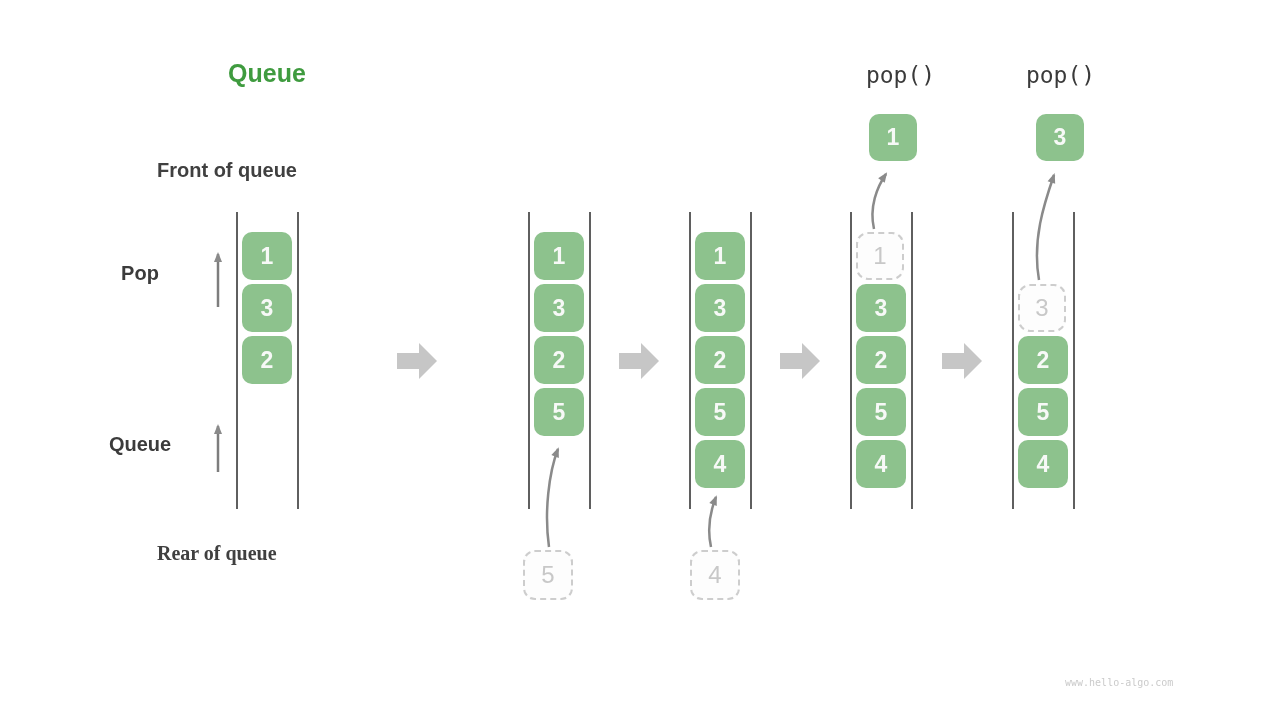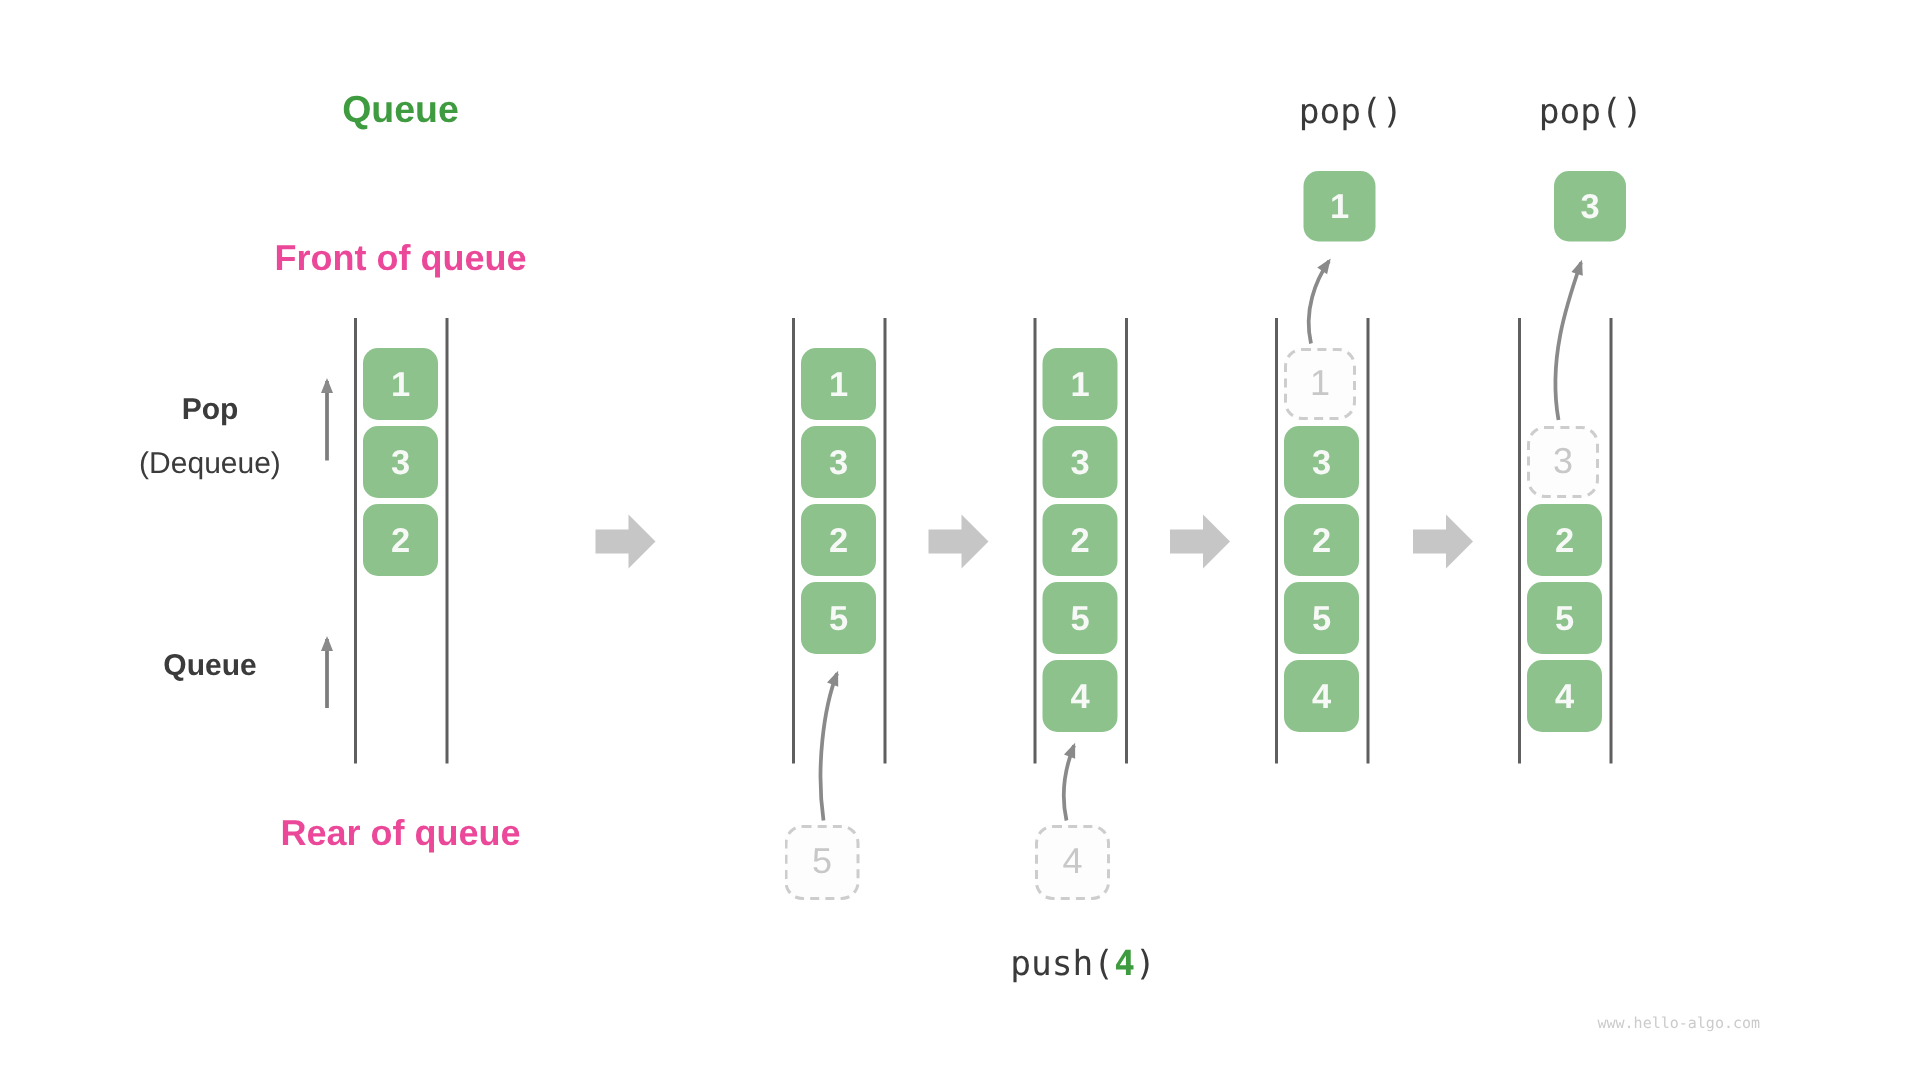--- a/index.html
+++ b/index.html
@@ -7,21 +7,21 @@
     position:relative; width:1280px; height:720px; background:#ffffff;
     overflow:hidden;
     font-family:"Liberation Sans","DejaVu Sans",sans-serif;
     color:#3b3b3b;
   }
   .abs{position:absolute;}
   .title{
     font-size:25px; font-weight:bold; color:#3f9b3f;
     width:220px; text-align:center;
   }
-  .big-label{ font-size:24px; font-weight:bold; width:220px; text-align:center; color:#ec4899;}
+  .big-label{ font-size:20px; font-weight:bold; width:220px; color:#404040;}
   .side-label{ width:170px; text-align:center; font-size:20px; line-height:36px; color:#3b3b3b;}
   .side-label .op-name{ font-weight:bold; }
   .wall{ position:absolute; width:2px; top:212px; height:297px; background:#5f5f5f; }
   .cell{
     position:absolute; width:50px; height:48px; border-radius:10px;
     background:#8dc28d; color:#f7f9f7;
     display:flex; align-items:center; justify-content:center;
     font-size:23px; font-weight:bold;
   }
   .cell.popped{ width:48px; height:47px; }
@@ -70,28 +70,27 @@
     <path d="M780,353 H802 V343 L820,361 L802,379 V369 H780 Z" fill="#c6c6c6"></path>
     <path d="M942,353 H964 V343 L982,361 L964,379 V369 H942 Z" fill="#c6c6c6"></path>
   </svg>
 
   <div class="abs title" style="left:157px; top:59px;">Queue</div>
 
   <div class="abs big-label" style="left:157px; top:159px;">Front of queue</div>
 
   <div class="abs side-label" style="left:55px; top:255px;">
     <div class="op-name">Pop</div>
-    <div>(Dequeue)</div>
   </div>
 
   <div class="abs side-label" style="left:55px; top:426px;">
     <div class="op-name">Queue</div>
   </div>
 
-  <div class="abs big-label" style="left:157px; top:542px;">Rear of queue</div>
+  <div class="abs big-label" style="left:157px; top:542px;font-family:Liberation Serif, serif;">Rear of queue</div>
 
   <div class="wall" style="left:236px;"></div>
   <div class="wall" style="left:297px;"></div>
   <div class="wall" style="left:528px;"></div>
   <div class="wall" style="left:589px;"></div>
   <div class="wall" style="left:689px;"></div>
   <div class="wall" style="left:750px;"></div>
   <div class="wall" style="left:850px;"></div>
   <div class="wall" style="left:911px;"></div>
   <div class="wall" style="left:1012px;"></div>
@@ -106,23 +105,20 @@
   <div class="cell" style="left:534px; top:336px;">2</div>
   <div class="cell" style="left:534px; top:388px;">5</div>
   <div class="ghost" style="left:523px; top:550px; width:50px; height:50px;">5</div>
 
   <div class="cell" style="left:695px; top:232px;">1</div>
   <div class="cell" style="left:695px; top:284px;">3</div>
   <div class="cell" style="left:695px; top:336px;">2</div>
   <div class="cell" style="left:695px; top:388px;">5</div>
   <div class="cell" style="left:695px; top:440px;">4</div>
   <div class="ghost" style="left:690px; top:550px; width:50px; height:50px;">4</div>
-  <div class="abs call-label mono" style="left:642px; top:630px;">
-    <span>push(</span><span class="arg">4</span><span>)</span>
-  </div>
 
   <div class="ghost" style="left:856px; top:232px;">1</div>
   <div class="cell" style="left:856px; top:284px;">3</div>
   <div class="cell" style="left:856px; top:336px;">2</div>
   <div class="cell" style="left:856px; top:388px;">5</div>
   <div class="cell" style="left:856px; top:440px;">4</div>
   <div class="cell popped" style="left:869px; top:114px;">1</div>
   <div class="abs call-label mono" style="left:823px; top:62px; width:155px;">pop()</div>
 
   <div class="ghost" style="left:1018px; top:284px;">3</div>

